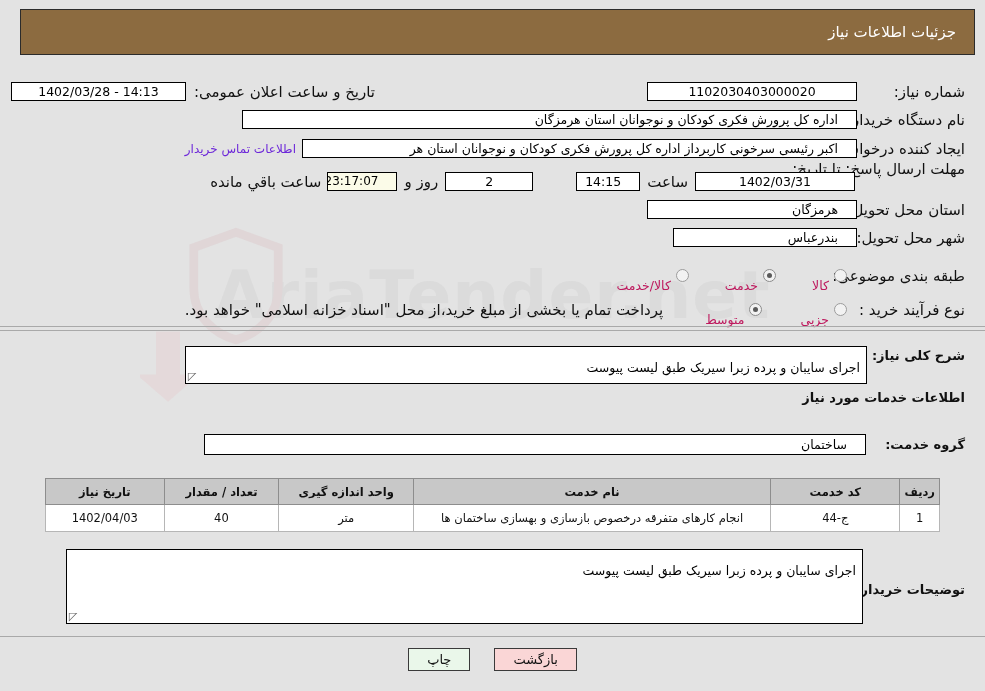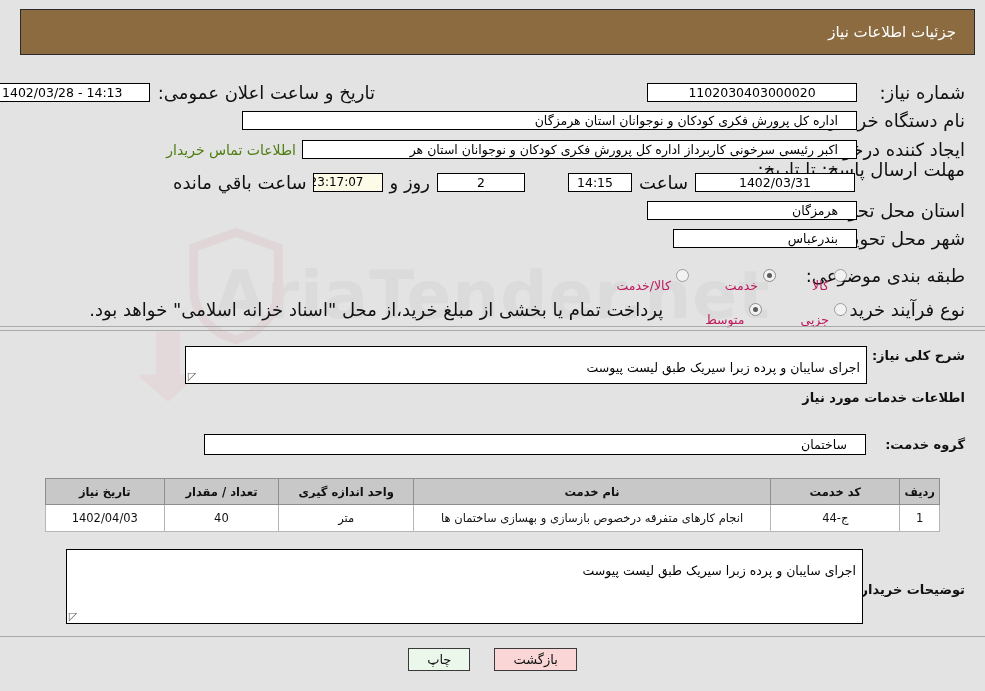--- a/index.html
+++ b/index.html
@@ -76,21 +76,21 @@
   }
 
   
   .row {
     position: absolute;
     display: flex;
     align-items: center;
     z-index: 2;
   }
   .lbl {
-    font-size: 18px;
+    font-size: 15px;
     color: #111;
     white-space: nowrap;
     text-align: right;
   }
   .lbl.bold { font-weight: bold; font-size: 13px; }
 
   .fld {
     background: #ffffff;
     border: 1px solid #000000;
     height: 19px;
@@ -100,22 +100,22 @@
     padding: 0 18px;
     text-align: center;
     overflow: hidden;
     white-space: nowrap;
     direction: rtl;
   }
   .fld.rtl-right { text-align: right; }
   .fld.countdown { background: #fbfbe8; font-size: 12px; }
 
   .link {
-    color: #4d7c0f;
-    font-size: 14px;
+    color: #6d28d9;
+    font-size: 12px;
     text-decoration: none;
     white-space: nowrap;
     cursor: pointer;
   }
 
   
   .radio-wrap { display: flex; align-items: center; gap: 5px; }
   .radio {
     width: 13px; height: 13px;
     border-radius: 50%;

